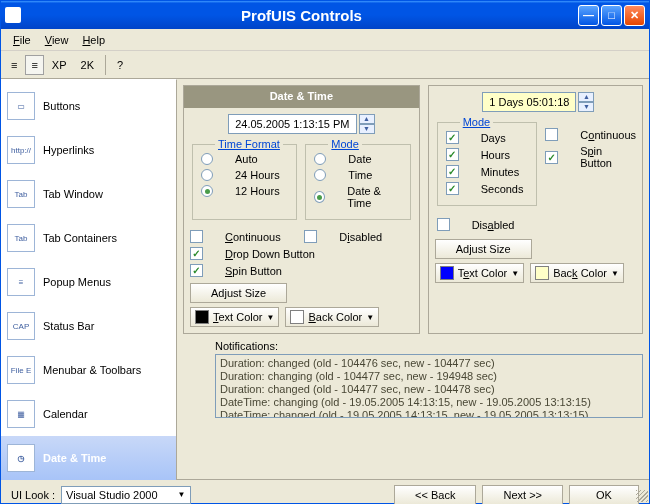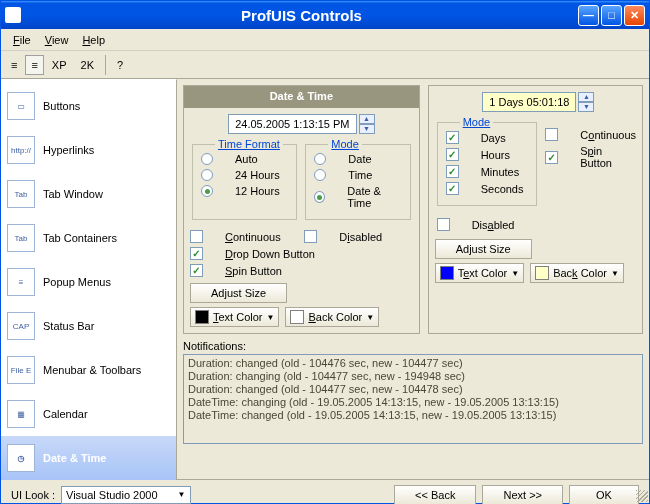--- a/index.html
+++ b/index.html
@@ -40,23 +40,23 @@
 .legend { position: absolute; top: -7px; left: 22px; background: #ece9d8; padding: 0 3px; color: #0046d5; text-decoration: underline; }
 .radio-item, .check-item { display: flex; align-items: center; gap: 22px; padding: 2px 0; }
 .radio { width: 12px; height: 12px; border: 1px solid #7f9db9; border-radius: 50%; background: #fff; display: flex; align-items: center; justify-content: center; }
 .radio.on::after { content: ''; width: 5px; height: 5px; background: #4a9c4a; border-radius: 50%; }
 .checkbox { width: 13px; height: 13px; border: 1px solid #7f9db9; background: #fff; display: flex; align-items: center; justify-content: center; color: #2a8a2a; font-size: 10px; font-weight: bold; }
 .btn { border: 1px solid #aca899; background: linear-gradient(to bottom, #fff, #ece9d8); padding: 3px 20px; }
 .color-btn { display: flex; align-items: center; gap: 4px; border: 1px solid #aca899; background: linear-gradient(to bottom, #fff, #ece9d8); padding: 2px 4px; }
 .swatch { width: 14px; height: 14px; border: 1px solid #808080; }
 .dd-arrow { font-size: 8px; }
 .row { display: flex; gap: 6px; margin-top: 4px; align-items: center; }
-.notif { margin-top: 6px; flex: 1; display: flex; flex-direction: column; }
+.notif { margin-top: 6px; flex: 1; display: flex; flex-direction: column; margin-left: 32px; }
 .notif-label { margin-bottom: 2px; }
-.notif-box { border: 1px solid #7f9db9; background: #ece9d8; height: 90px; overflow-y: scroll; padding: 2px 4px; font-size: 11px; line-height: 13px; color: #494735; }
+.notif-box { border: 1px solid #7f9db9; background: #ece9d8; height: 64px; overflow-y: scroll; padding: 2px 4px; font-size: 11px; line-height: 13px; color: #494735; }
 .footer { height: 30px; border-top: 1px solid #aca899; display: flex; align-items: center; padding: 0 10px; gap: 6px; }
 .footer .btn { min-width: 70px; }
 .combo { border: 1px solid #7f9db9; background: #fff; padding: 2px 4px; display: flex; align-items: center; gap: 20px; }
 .spacer { flex: 1; }
 .resize-grip { position: absolute; right: 2px; bottom: 2px; width: 12px; height: 12px; background: repeating-linear-gradient(135deg, #aca899 0 1px, transparent 1px 3px); }
 u { text-decoration: underline; }
 </style>
 </head>
 <body>
 

